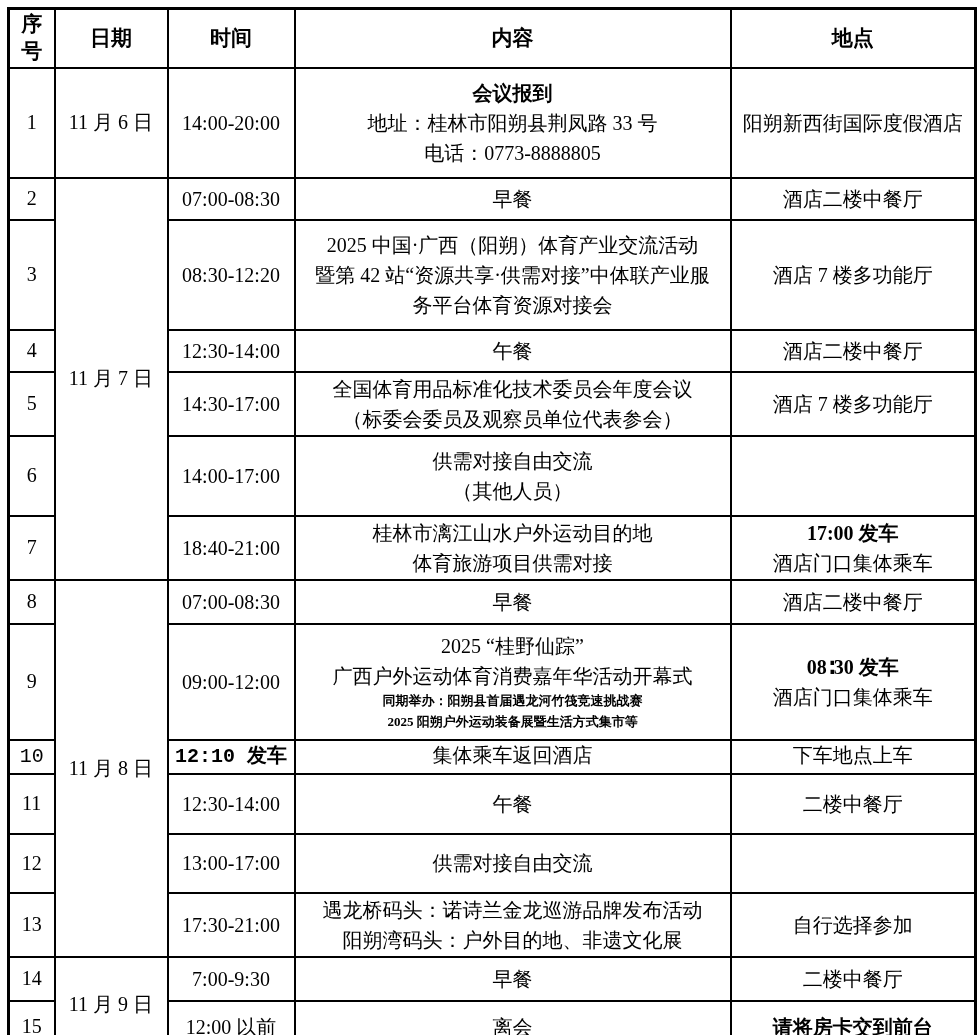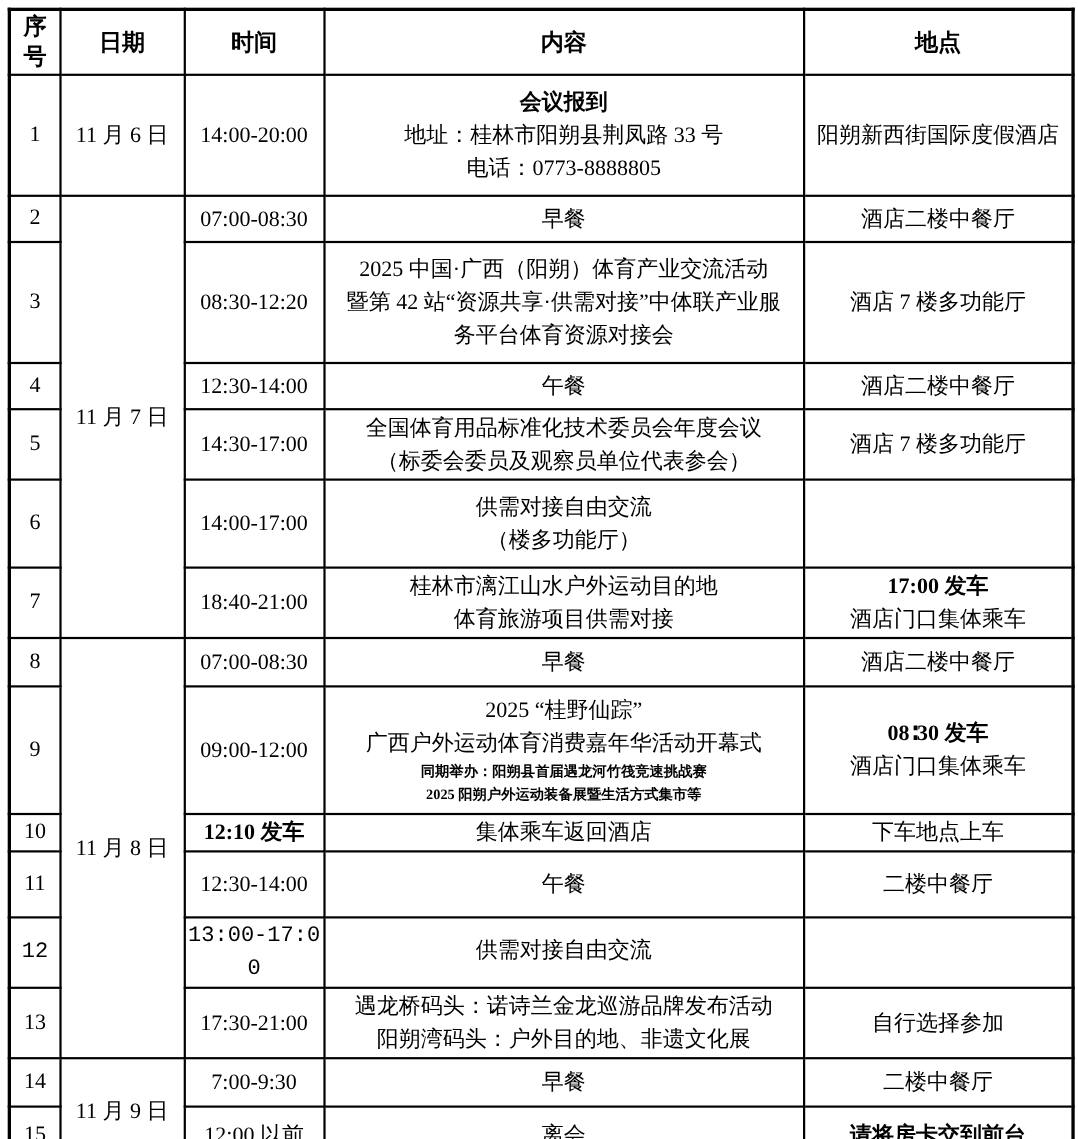--- a/index.html
+++ b/index.html
@@ -150,21 +150,21 @@
           <div class="line">酒店 7 楼多功能厅</div>
         </td>
       </tr>
       <tr style="height: 80px;">
         <td>6</td>
         <td>
           <div class="line">14:00-17:00</div>
         </td>
         <td>
           <div class="line">供需对接自由交流</div>
-          <div class="line">（楼多功能厅）</div>
+          <div class="line">（其他人员）</div>
         </td>
         <td></td>
       </tr>
       <tr style="height: 62px;">
         <td>7</td>
         <td>
           <div class="line">18:40-21:00</div>
         </td>
         <td>
           <div class="line">桂林市漓江山水户外运动目的地</div>
@@ -197,21 +197,21 @@
           <div class="line">2025 “桂野仙踪”</div>
           <div class="line">广西户外运动体育消费嘉年华活动开幕式</div>
           <div class="line small">同期举办：阳朔县首届遇龙河竹筏竞速挑战赛</div>
           <div class="line small">2025 阳朔户外运动装备展暨生活方式集市等</div>
         </td>
         <td>
           <div class="line bold">08∶30 发车</div>
           <div class="line">酒店门口集体乘车</div>
         </td>
       </tr>
-      <tr style="height: 28px;">
+      <tr style="height: 28px; font-family: Liberation Mono, monospace;">
         <td>10</td>
         <td>
           <div class="line bold">12:10 发车</div>
         </td>
         <td>
           <div class="line">集体乘车返回酒店</div>
         </td>
         <td>
           <div class="line">下车地点上车</div>
         </td>
@@ -221,21 +221,21 @@
         <td>
           <div class="line">12:30-14:00</div>
         </td>
         <td>
           <div class="line">午餐</div>
         </td>
         <td>
           <div class="line">二楼中餐厅</div>
         </td>
       </tr>
-      <tr style="height: 38px; font-family: Liberation Mono, monospace;">
+      <tr style="height: 59px;">
         <td>12</td>
         <td>
           <div class="line">13:00-17:00</div>
         </td>
         <td>
           <div class="line">供需对接自由交流</div>
         </td>
         <td></td>
       </tr>
       <tr style="height: 62px;">

